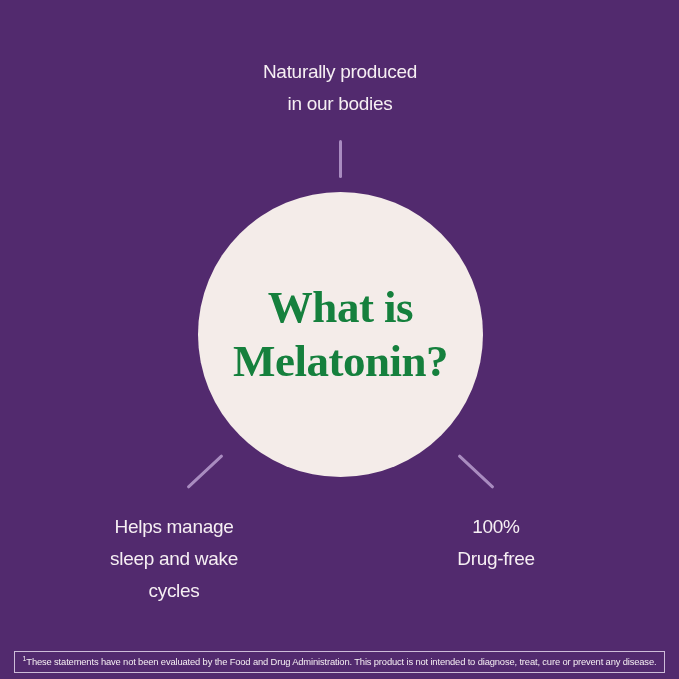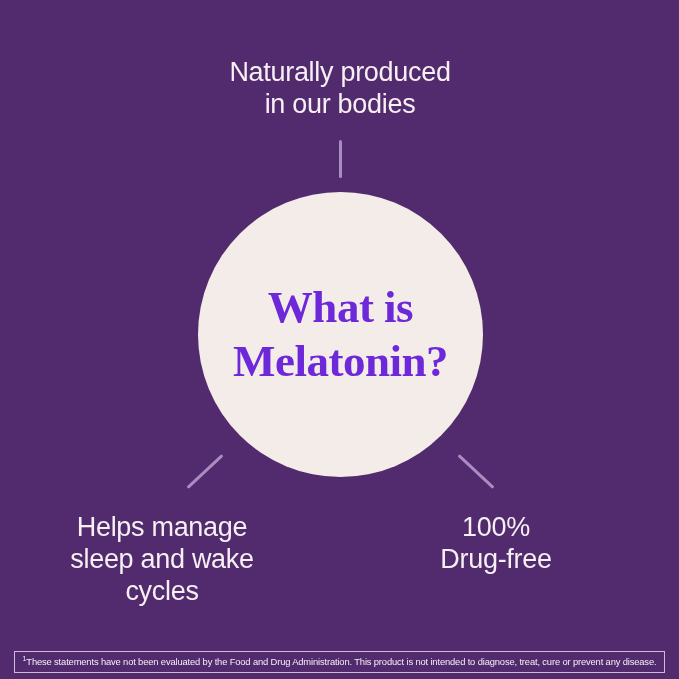--- a/index.html
+++ b/index.html
@@ -31,46 +31,46 @@
     border-radius: 50%;
     background: #f4ece9;
     display: flex;
     align-items: center;
     justify-content: center;
     text-align: center;
   }
   .center-title {
     font-family: "Liberation Serif", serif;
     font-weight: bold;
-    color: #6d28d9;
+    color: #15803d;
     font-size: 45px;
     line-height: 1.18;
     letter-spacing: -0.5px;
     padding: 0 14px;
     white-space: pre-line;
   }
 
   
   .callout {
     position: absolute;
     color: #f6eff3;
-    font-size: 27px;
+    font-size: 19px;
     line-height: 32px;
     font-weight: 500;
     letter-spacing: -0.3px;
     text-align: center;
     white-space: pre-line;
   }
   .callout-top {
     left: 140px;
     top: 56px;
     width: 400px;
   }
   .callout-bottom-left {
-    left: 32px;
+    left: 44px;
     top: 511px;
     width: 260px;
   }
   .callout-bottom-right {
     left: 396px;
     top: 511px;
     width: 200px;
   }
 
   

